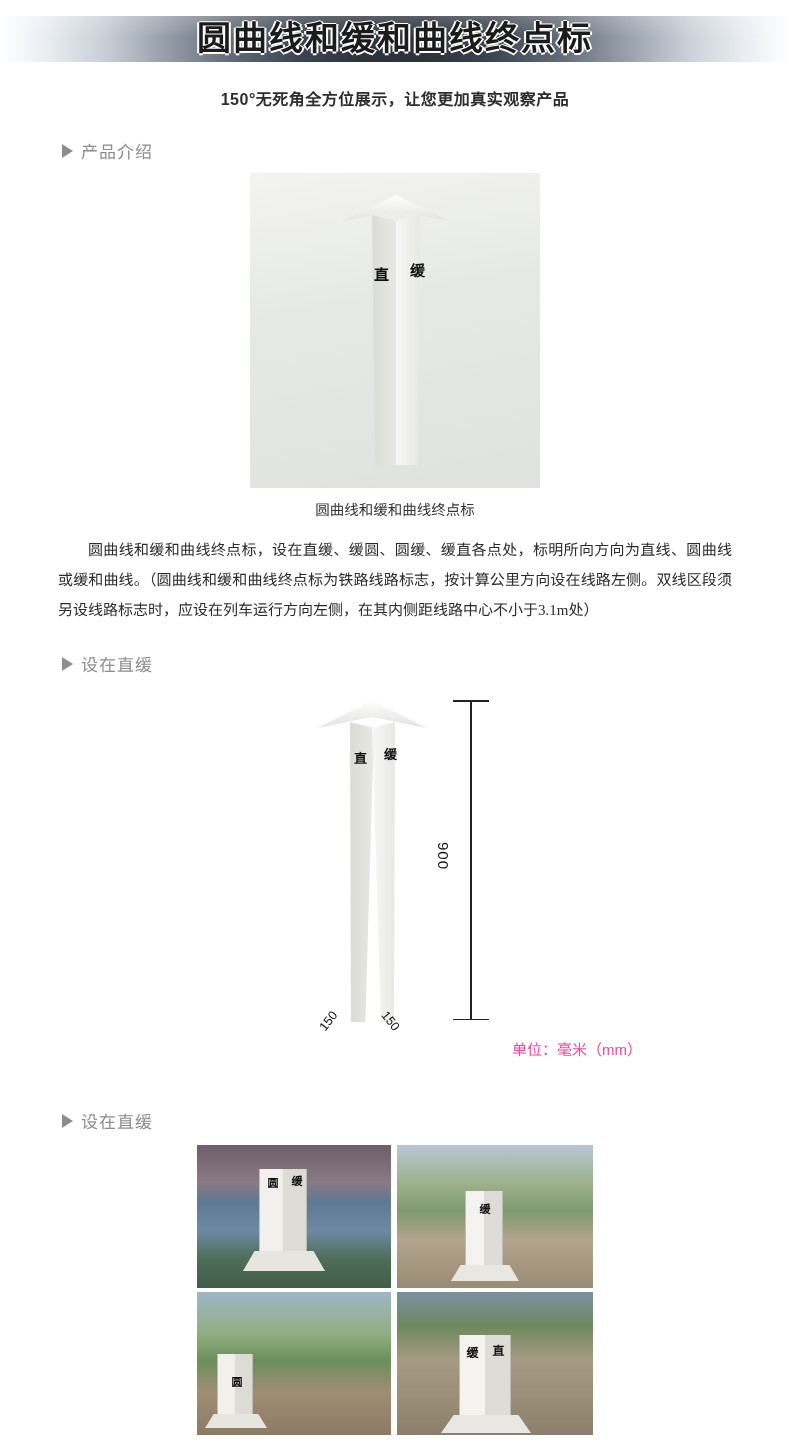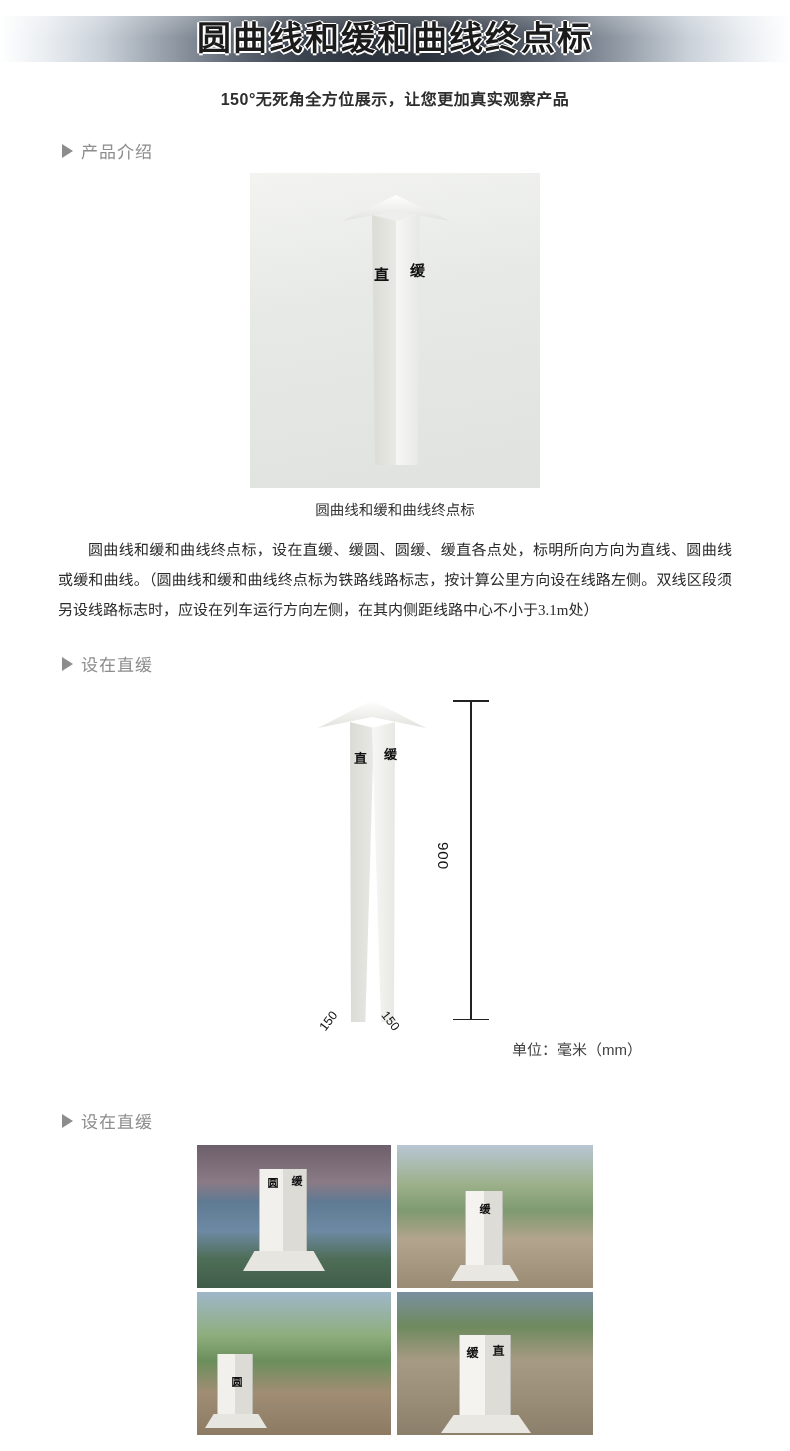--- a/index.html
+++ b/index.html
@@ -127,21 +127,21 @@
     position: relative;
     width: 790px;
     height: 400px;
     margin-top: 6px;
   }
   .spec-unit {
     position: absolute;
     left: 512px;
     top: 356px;
     font-size: 15px;
-    color: #404040;
+    color: #ec4899;
   }
   .dim-900 {
     position: absolute;
     left: 470px;
     top: 18px;
     width: 2px;
     height: 320px;
     background: #222;
   }
   .dim-900::before, .dim-900::after {

